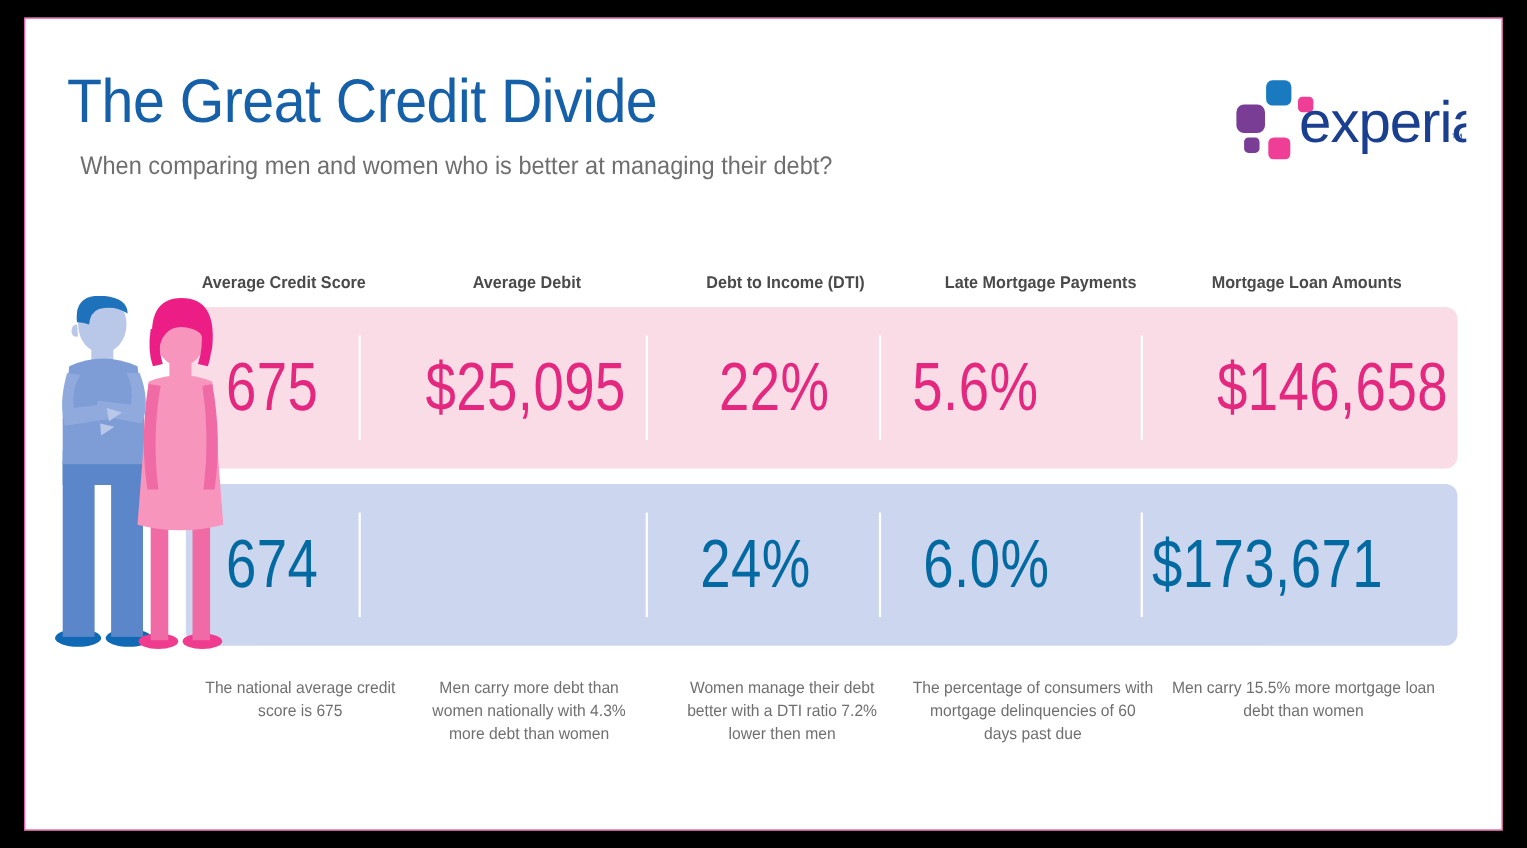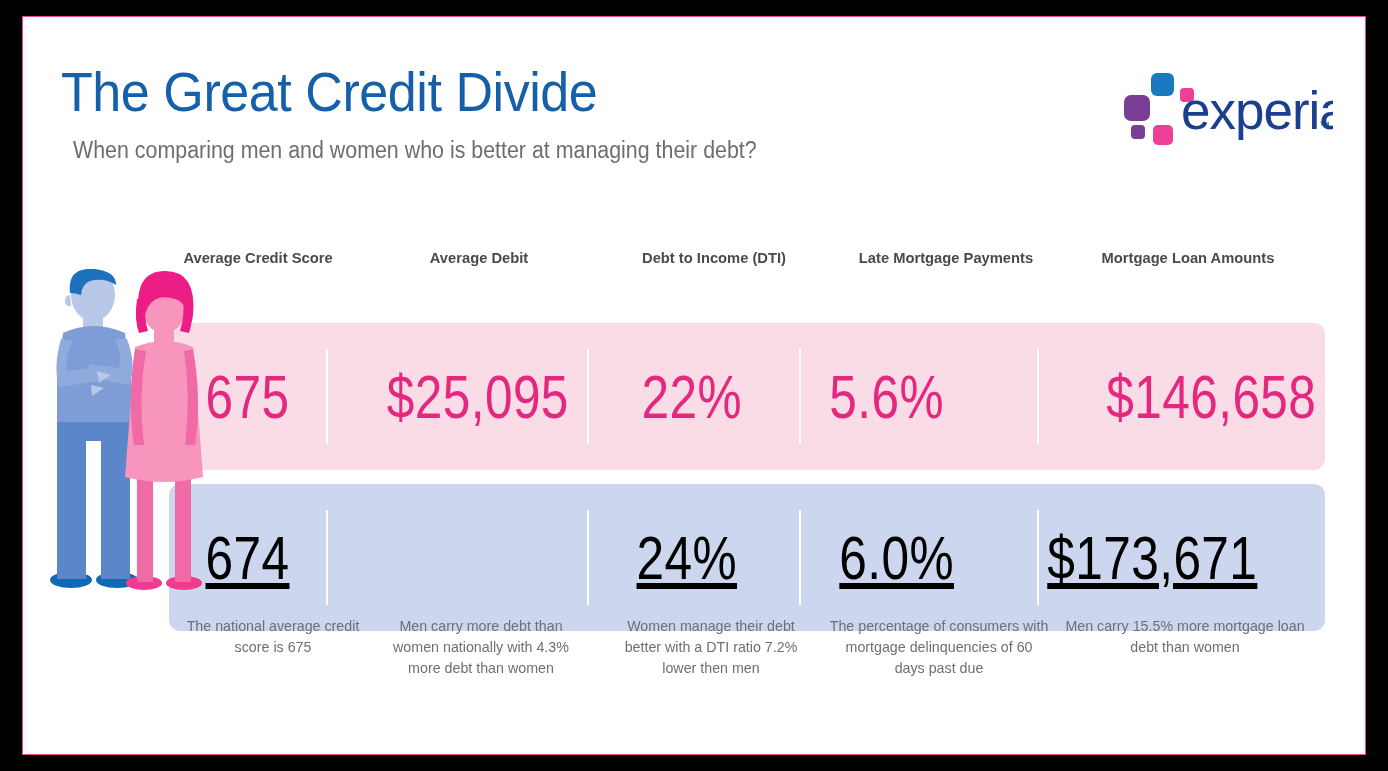--- a/index.html
+++ b/index.html
@@ -81,21 +81,20 @@
     transform: scaleX(0.95);
   }
 
   
   .data-row {
     position: absolute;
     left: 146px;
     width: 1156px;
     height: 147px;
     border-radius: 11px;
-    margin-top: 44px;
   }
   #row-pink {
     top: 262px;
     background: #fadce7;
   }
   #row-blue {
     top: 423px;
     background: #ccd7ef;
   }
 
@@ -103,21 +102,21 @@
     position: absolute;
     top: 0;
     height: 147px;
     display: flex;
     align-items: center;
     justify-content: center;
     font-weight: 300;
     white-space: nowrap;
   }
   #row-pink .cell { color: #e5287f; }
-  #row-blue .cell { color: #000000; text-decoration: underline; }
+  #row-blue .cell { color: #0369a1; }
   .cell .val {
     font-size: 62px;
     transform: scaleX(0.80);
     transform-origin: center center;
     letter-spacing: 0.5px;
   }
 
   .divider {
     position: absolute;
     top: 26px;
@@ -178,21 +177,21 @@
       <div class="divider" style="left:418px"></div>
       <div class="divider" style="left:630px"></div>
       <div class="divider" style="left:868px"></div>
 
       <div class="cell" style="left:0px;width:157px">
         <span class="val">675</span>
       </div>
       <div class="cell" style="left:159px;width:299px">
         <span class="val">$25,095</span>
       </div>
-      <div class="cell" style="left:416px;width:213px">
+      <div class="cell" style="left:428px;width:213px">
         <span class="val">22%</span>
       </div>
       <div class="cell" style="left:620px;width:196px">
         <span class="val">5.6%</span>
       </div>
       <div class="cell" style="left:870px;width:344px">
         <span class="val">$146,658</span>
       </div>
     </div>
 

